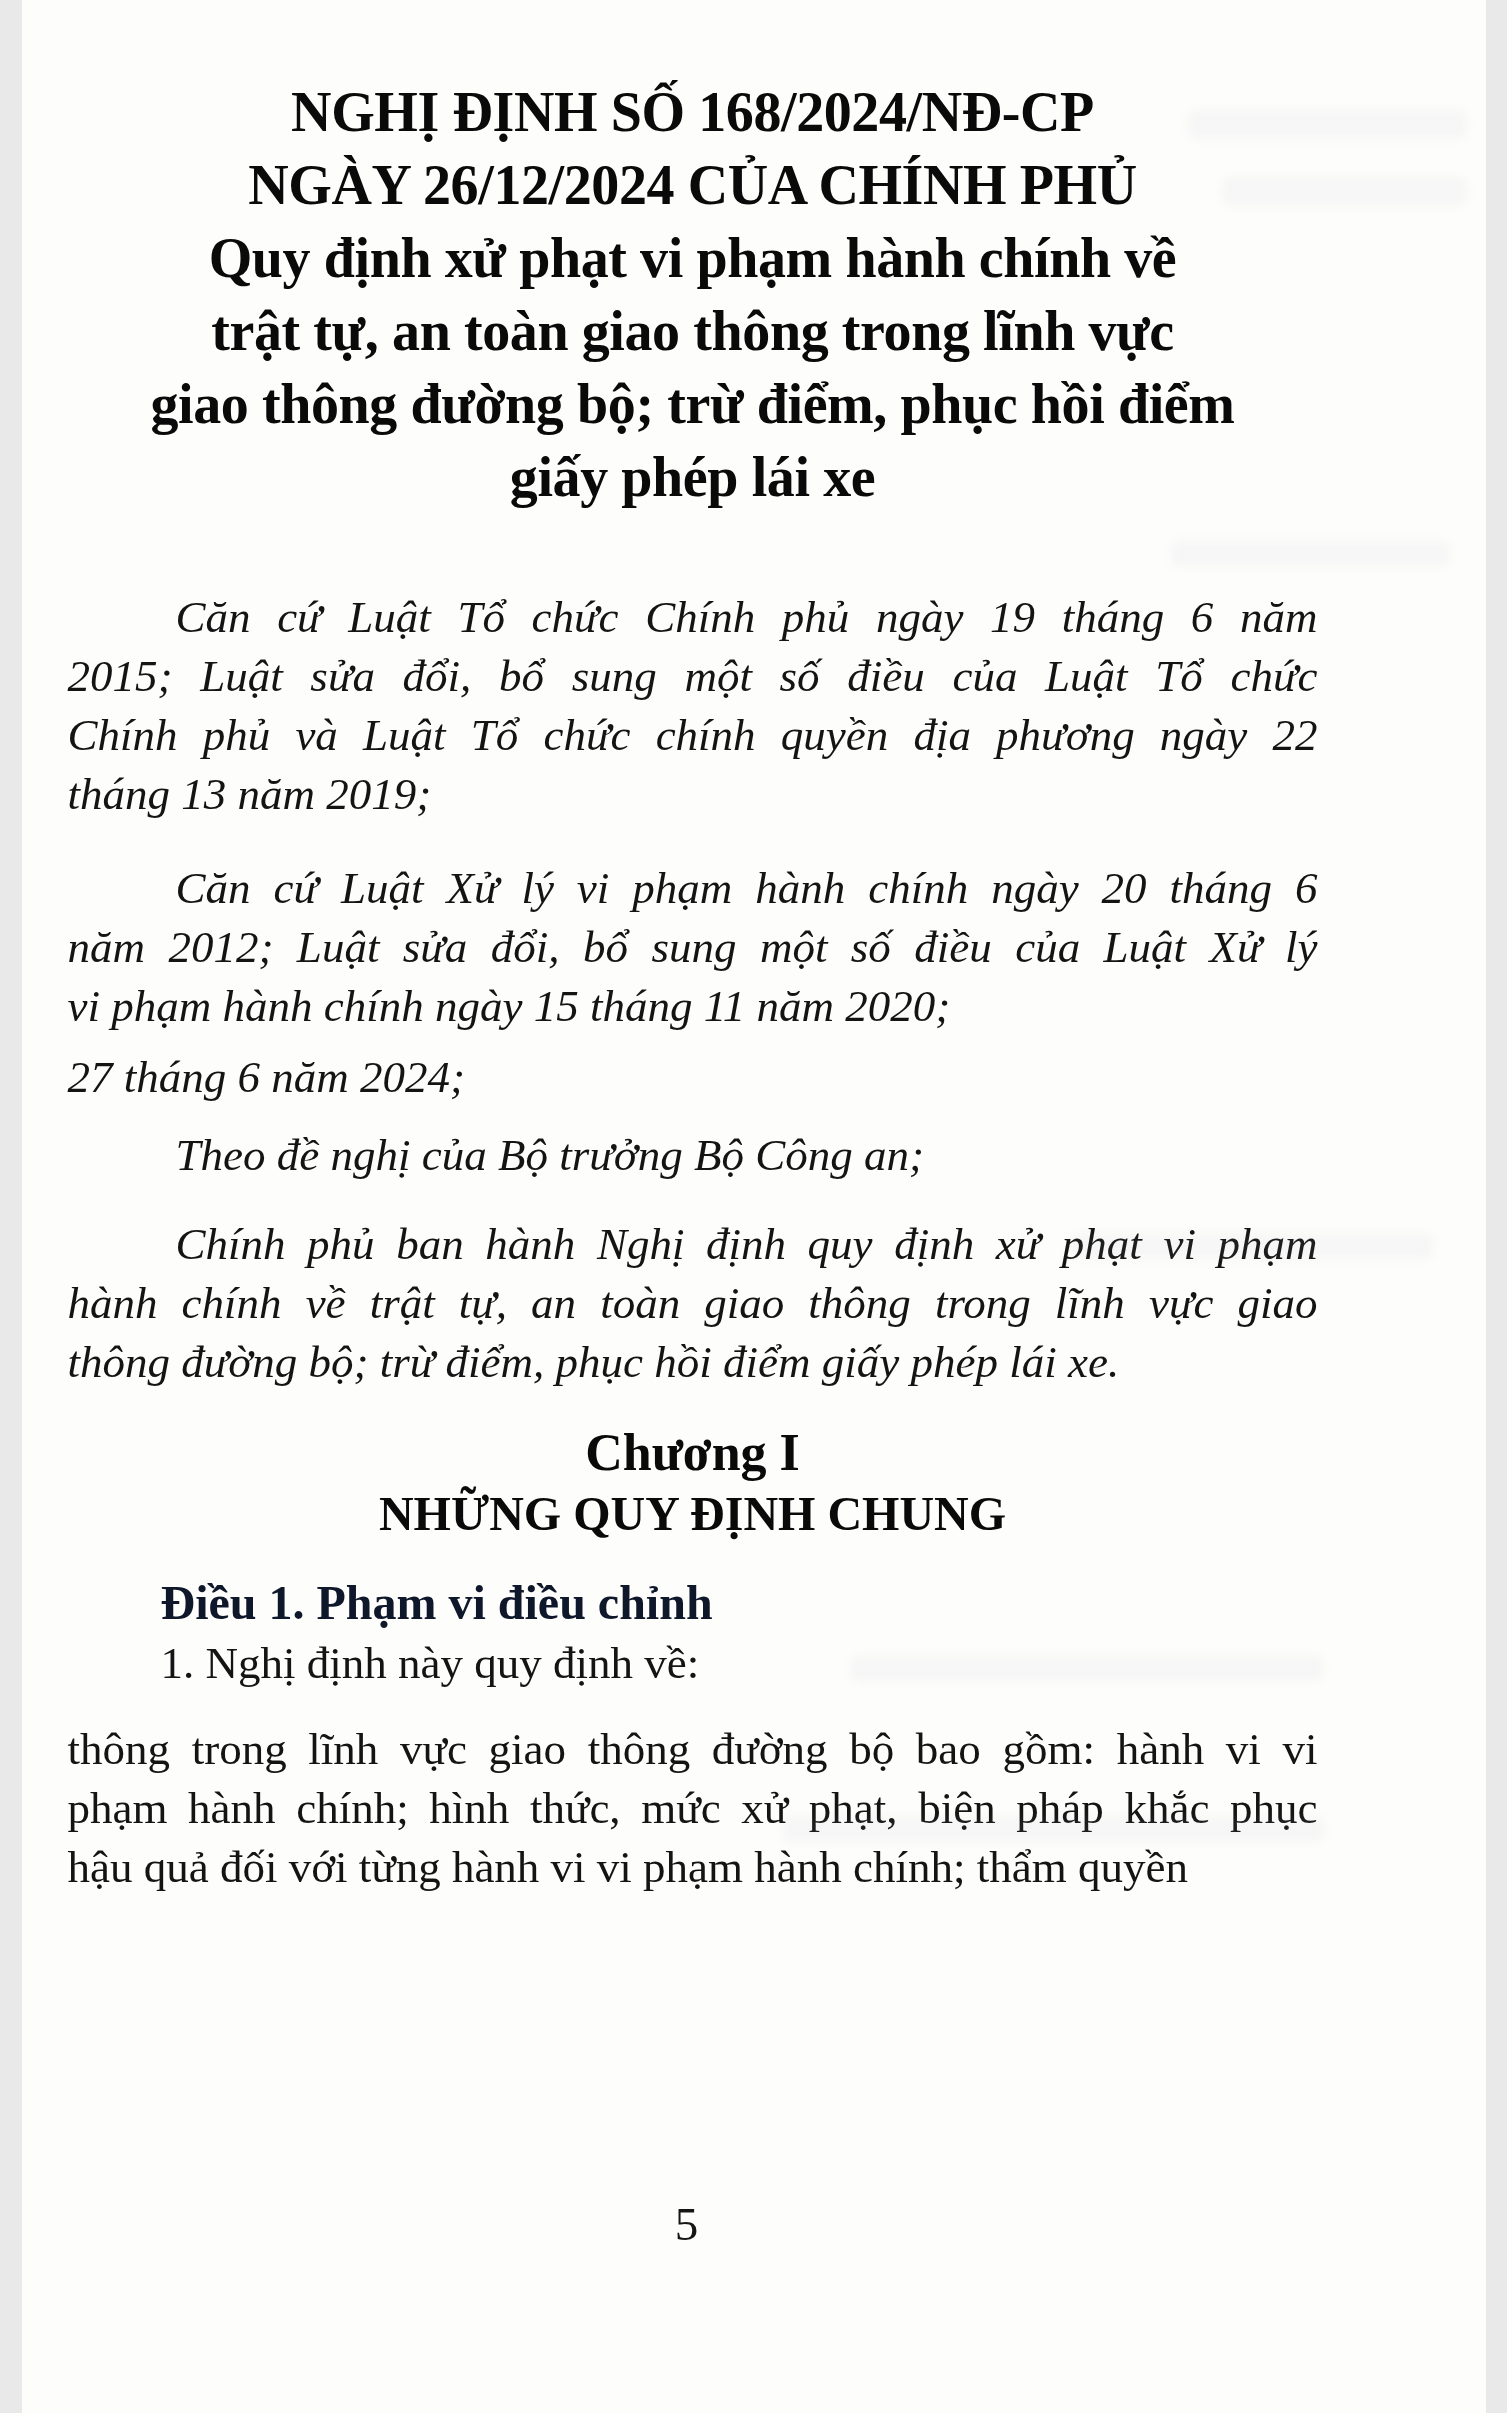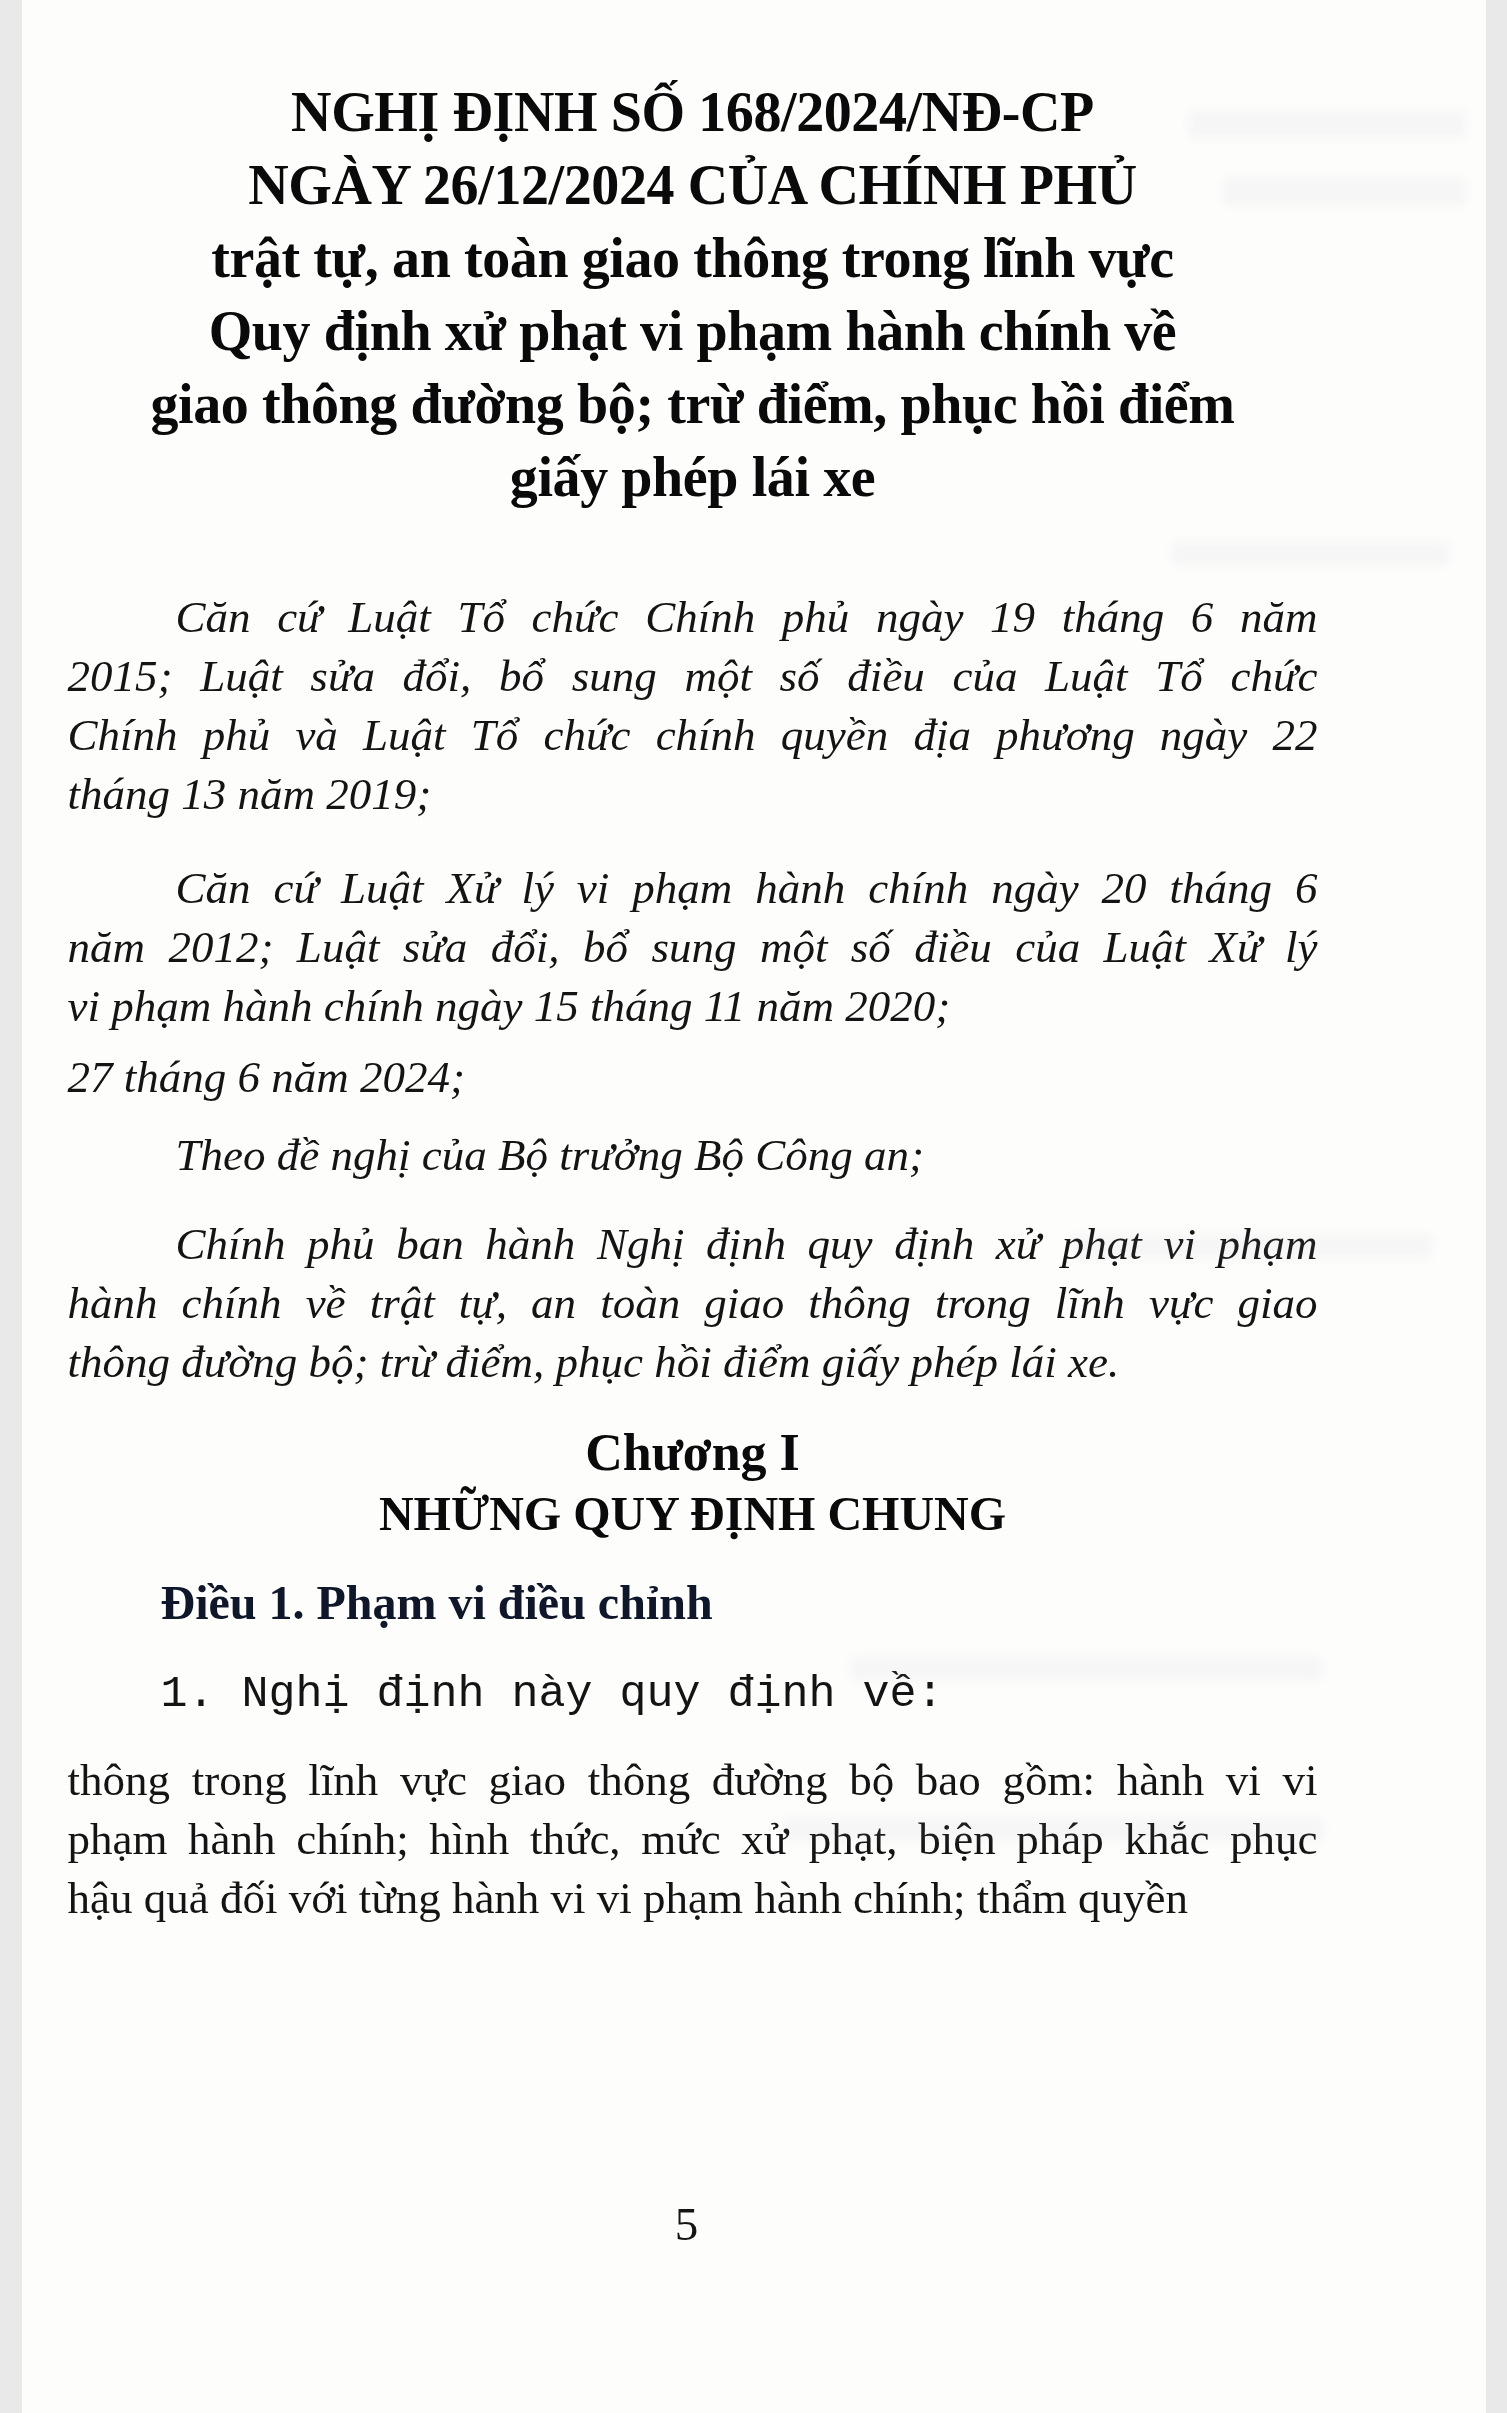--- a/index.html
+++ b/index.html
@@ -86,21 +86,21 @@
     font-size: 48px;
     line-height: 59px;
     font-weight: bold;
     color: #0f172a;
   }
   .body-par {
     font-size: 45px;
     line-height: 59px;
     color: #141414;
   }
-  .bp1 { margin-top: 33px; font-family: Liberation Mono, monospace; }
+  .bp1 { margin-top: 2px; }
   .bp1 .line.first { padding-left: 93px; }
   .bp2 { margin-top: 27px; }
   .bp2 .line.first { padding-left: 73px; }
 
   .page-number {
     position: absolute;
     top: 2199px;
     left: 665px;
     transform: translateX(-50%);
     font-size: 47px;
@@ -128,22 +128,22 @@
   <div class="ghost" style="left:1149px; top:541px;  width:279px; height:25px;"></div>
   <div class="ghost" style="left:1048px; top:1234px; width:363px; height:25px;"></div>
   <div class="ghost" style="left:828px;  top:1656px; width:473px; height:25px;"></div>
   <div class="ghost" style="left:761px;  top:1817px; width:541px; height:25px;"></div>
 
   <div class="column">
 
     <div class="title-block center-lines">
         <div class="line first">NGHỊ ĐỊNH SỐ 168/2024/NĐ-CP</div>
         <div class="line">NGÀY 26/12/2024 CỦA CHÍNH PHỦ</div>
+        <div class="line">Quy định xử phạt vi phạm hành chính về</div>
         <div class="line">trật tự, an toàn giao thông trong lĩnh vực</div>
-        <div class="line">Quy định xử phạt vi phạm hành chính về</div>
         <div class="line">giao thông đường bộ; trừ điểm, phục hồi điểm</div>
         <div class="line last">giấy phép lái xe</div>
       </div>
 
     <div class="preamble">
       <div class="preamble-par p1">
           <div class="line first">Căn cứ Luật Tổ chức Chính phủ ngày 19 tháng 6 năm</div>
           <div class="line">2015; Luật sửa đổi, bổ sung một số điều của Luật Tổ chức</div>
           <div class="line">Chính phủ và Luật Tổ chức chính quyền địa phương ngày 22</div>
           <div class="line last">tháng 13 năm 2019;</div>

